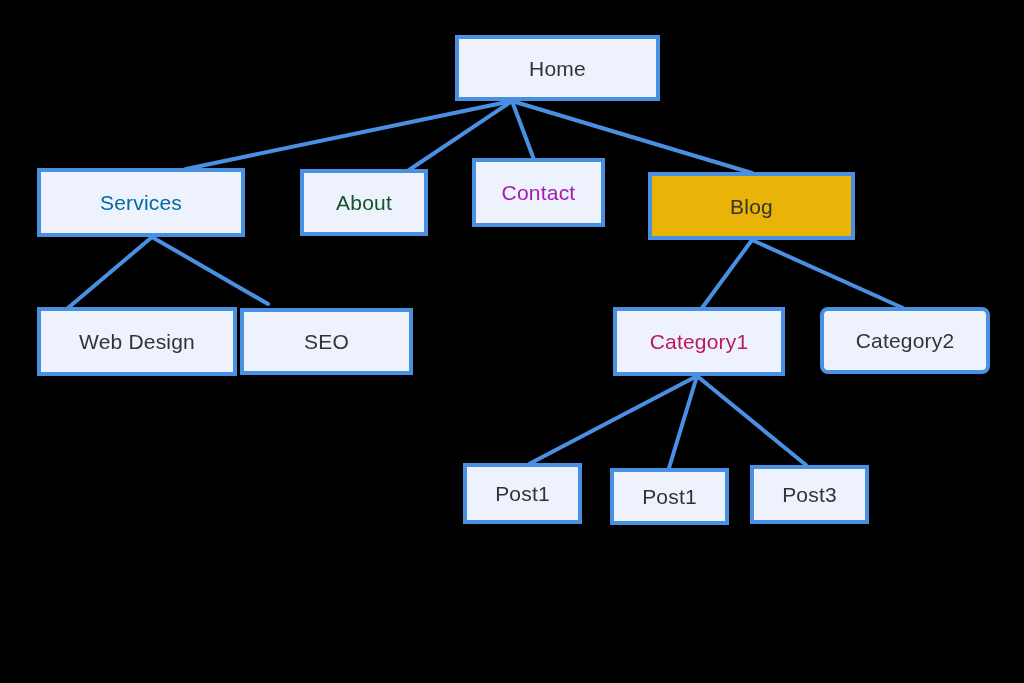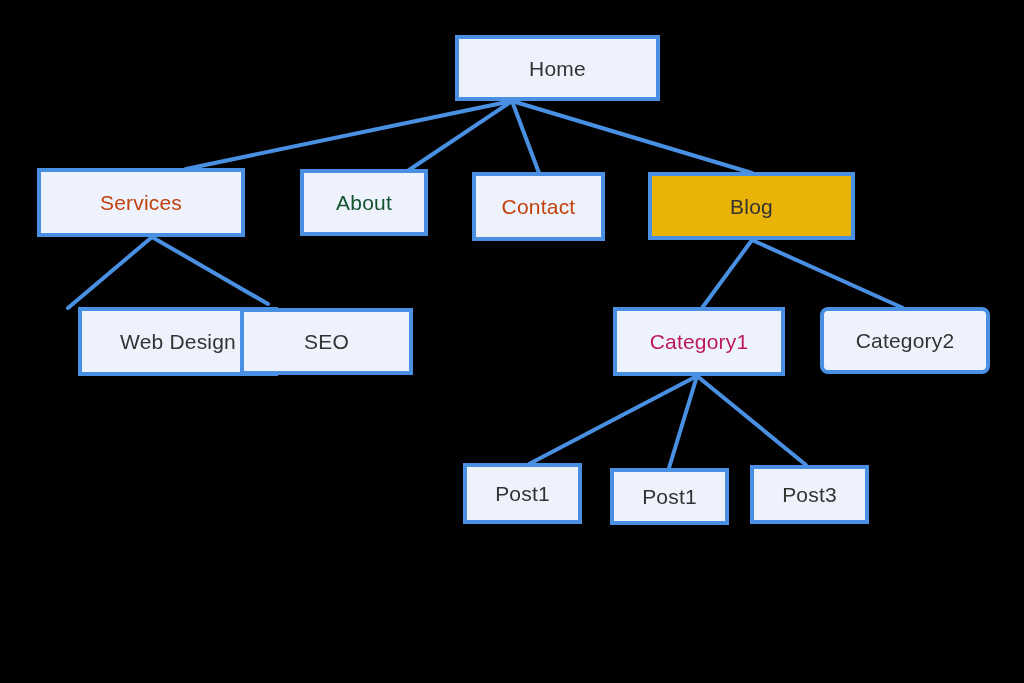--- a/index.html
+++ b/index.html
@@ -62,33 +62,33 @@
       <line x1="752" y1="240" x2="702" y2="308" stroke="#4a90e2" stroke-width="4" stroke-linecap="round"></line>
       <line x1="752" y1="240" x2="903" y2="308" stroke="#4a90e2" stroke-width="4" stroke-linecap="round"></line>
       <line x1="697" y1="376" x2="529" y2="464" stroke="#4a90e2" stroke-width="4" stroke-linecap="round"></line>
       <line x1="697" y1="376" x2="669" y2="468" stroke="#4a90e2" stroke-width="4" stroke-linecap="round"></line>
       <line x1="697" y1="376" x2="806" y2="465" stroke="#4a90e2" stroke-width="4" stroke-linecap="round"></line>
     </svg>
   <div id="node-layer">
       <div class="node" style="left: 427px; top: 35px; width: 205px; height: 66px; background: rgb(238, 242, 253); border-color: rgb(74, 144, 226); color: rgb(51, 51, 51); margin-left: 28px;">
         <span class="node-label">Home</span>
       </div>
-      <div class="node" style="left: 37px; top: 168px; width: 208px; height: 69px; background: rgb(238, 242, 253); border-color: rgb(74, 144, 226); color: #c2410c;">
+      <div class="node" style="left: 37px; top: 168px; width: 208px; height: 69px; background: rgb(238, 242, 253); border-color: rgb(74, 144, 226); color: #0369a1;">
         <span class="node-label">Services</span>
       </div>
       <div class="node" style="left: 300px; top: 169px; width: 128px; height: 67px; background: rgb(238, 242, 253); border-color: rgb(74, 144, 226); color: #14532d;">
         <span class="node-label">About</span>
       </div>
-      <div class="node" style="left: 472px; top: 172px; width: 133px; height: 69px; background: rgb(238, 242, 253); border-color: rgb(74, 144, 226); color: #c2410c;">
+      <div class="node" style="left: 472px; top: 158px; width: 133px; height: 69px; background: rgb(238, 242, 253); border-color: rgb(74, 144, 226); color: #a21caf;">
         <span class="node-label">Contact</span>
       </div>
       <div class="node" style="left: 648px; top: 172px; width: 207px; height: 68px; background: #eab308; border-color: rgb(74, 144, 226); color: rgb(51, 51, 51);">
         <span class="node-label">Blog</span>
       </div>
-      <div class="node" style="left: 37px; top: 307px; width: 200px; height: 69px; background: rgb(238, 242, 253); border-color: rgb(74, 144, 226); color: rgb(51, 51, 51); margin-left: 41px;">
+      <div class="node" style="left: 37px; top: 307px; width: 200px; height: 69px; background: rgb(238, 242, 253); border-color: rgb(74, 144, 226); color: rgb(51, 51, 51);">
         <span class="node-label">Web Design</span>
       </div>
       <div class="node" style="left: 240px; top: 308px; width: 173px; height: 67px; background: rgb(238, 242, 253); border-color: rgb(74, 144, 226); color: rgb(51, 51, 51);">
         <span class="node-label">SEO</span>
       </div>
       <div class="node" style="left: 613px; top: 307px; width: 172px; height: 69px; background: rgb(238, 242, 253); border-color: rgb(74, 144, 226); color: #be185d;">
         <span class="node-label">Category1</span>
       </div>
       <div class="node" style="left: 820px; top: 307px; width: 170px; height: 67px; background: rgb(238, 242, 253); border-color: rgb(74, 144, 226); color: rgb(51, 51, 51); border-radius: 8px;">
         <span class="node-label">Category2</span>

